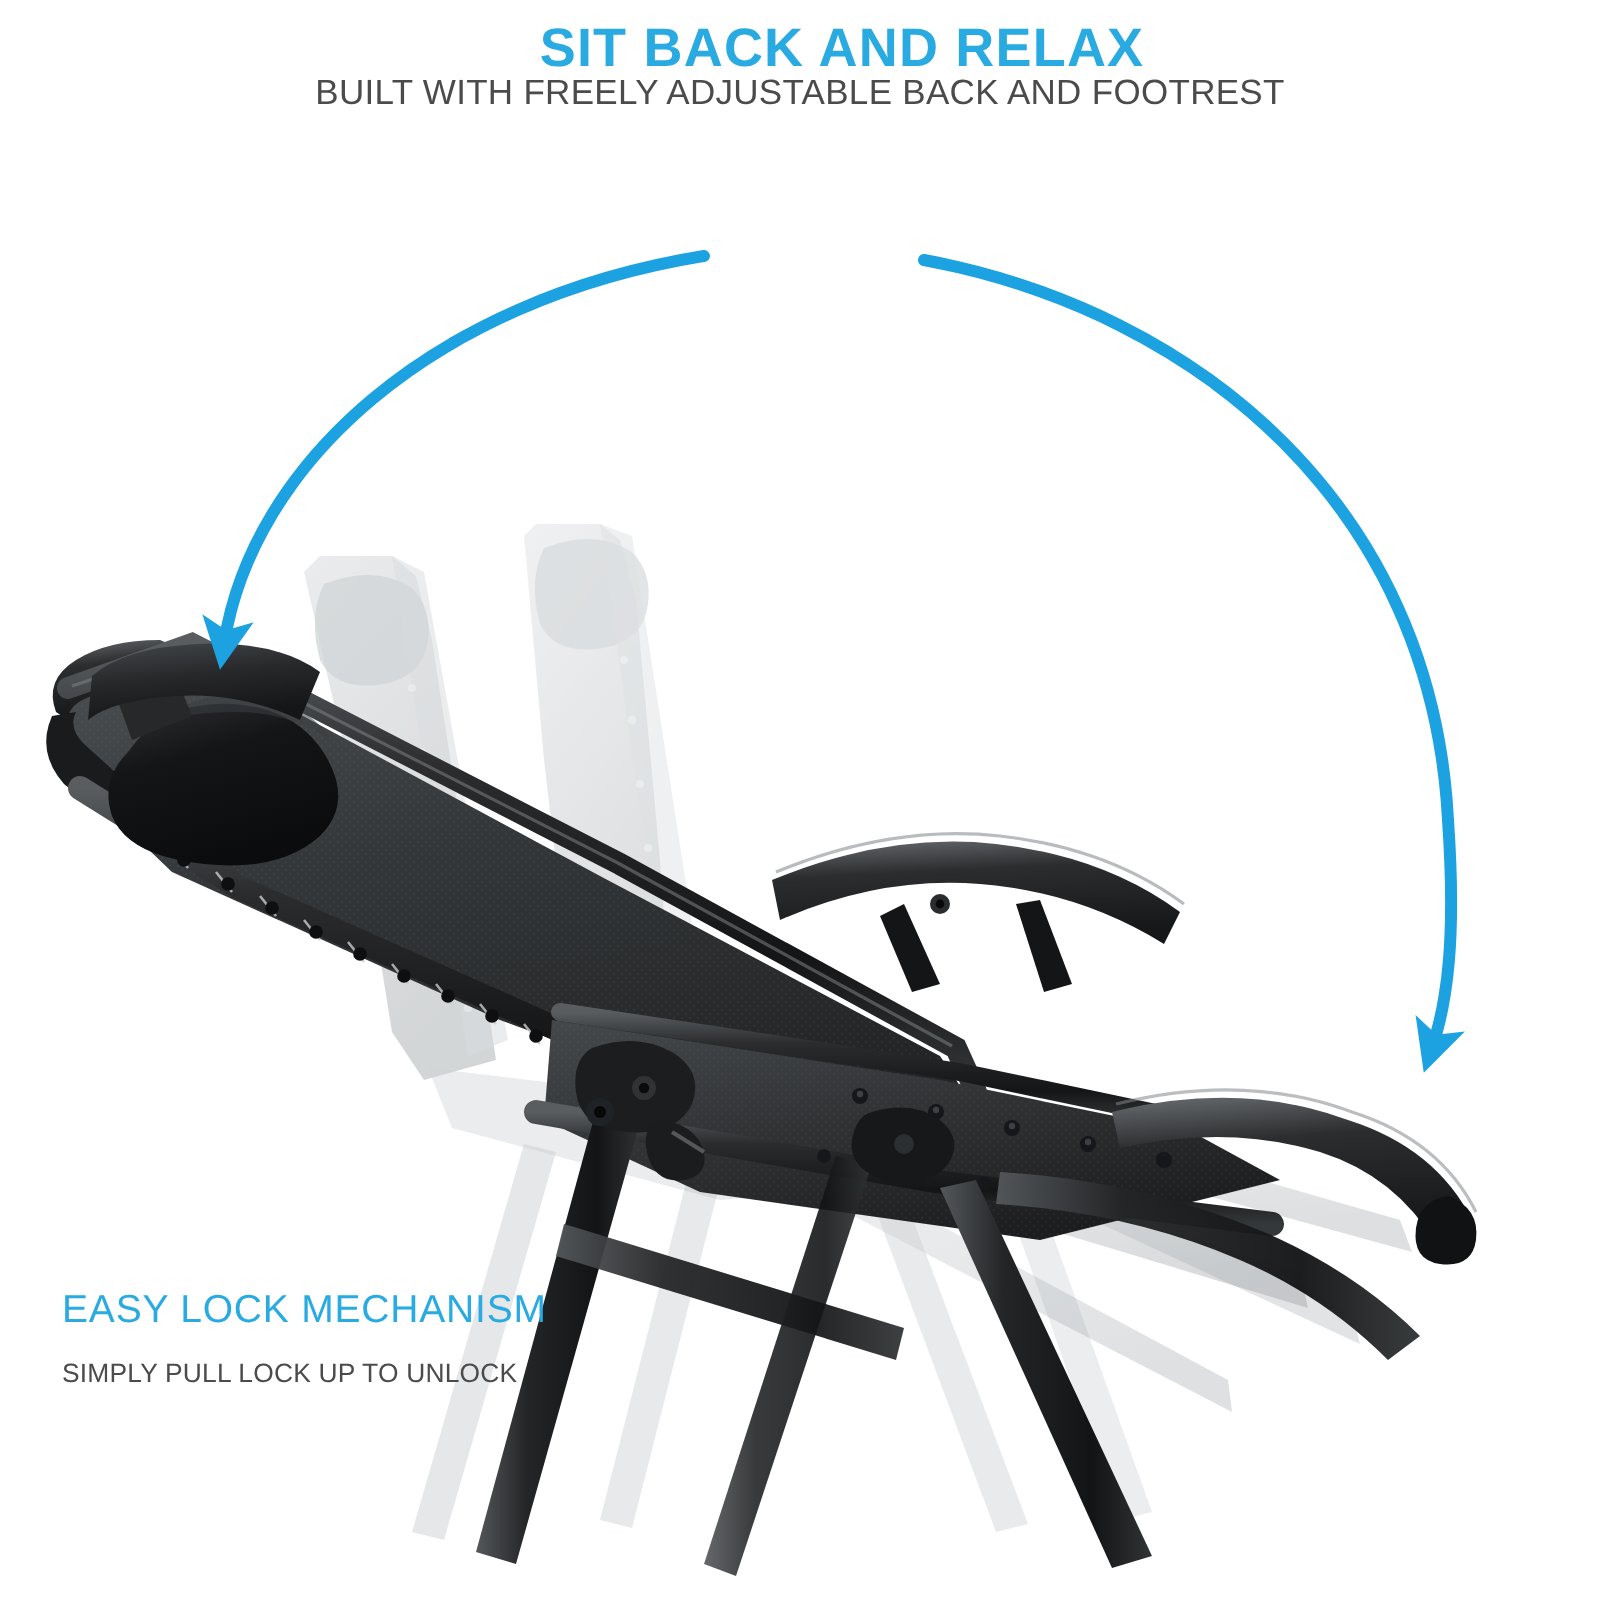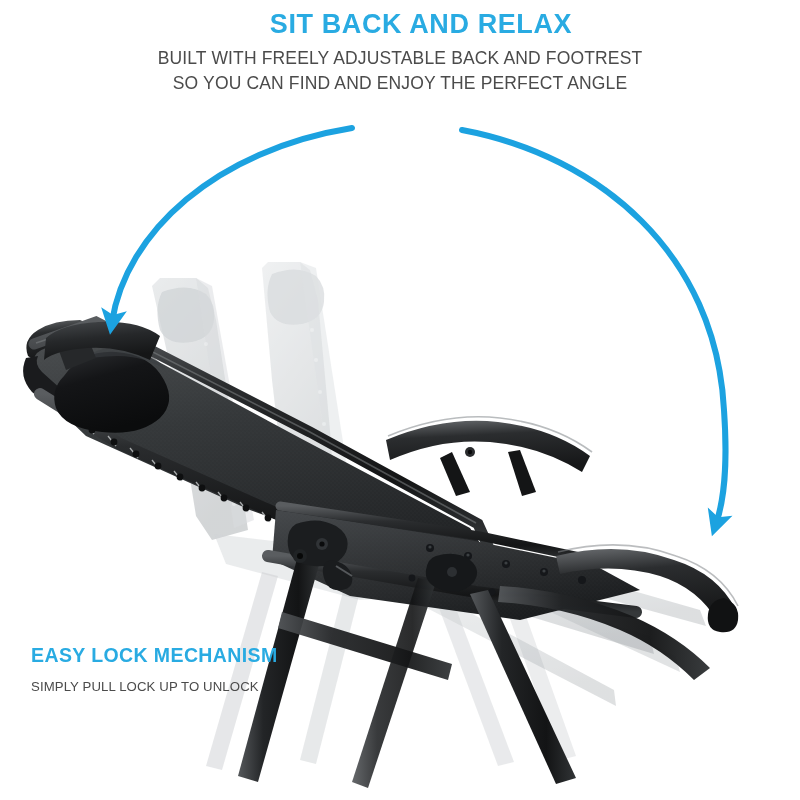--- a/index.html
+++ b/index.html
@@ -16,39 +16,39 @@
   .headline {
     position:absolute; left:0; top:10px; width:800px; text-align:center;
     font-size:27px; font-weight:bold; letter-spacing:0.6px; color:#29abe2;
     line-height:1.05; white-space:nowrap;padding-left:42px;
   }
   .subline {
     position:absolute; left:0; width:800px; text-align:center;
     font-size:17.5px; font-weight:400; letter-spacing:0.15px; color:#4b4b4b;
     white-space:nowrap;
   }
-  .subline.l1 { top:48px; }
+  .subline.l1 { top:36px; }
   .subline.l2 { top:73px; }
 
   
   .angle-wrap { position:absolute; left:355px; top:110px; width:110px; text-align:center; }
   .angle-num {
     font-size:20px; font-weight:bold; color:#3a3a3a; letter-spacing:0.5px;
     line-height:1; display:inline-block;
   }
   .angle-deg-sym { font-size:11px; vertical-align:super; margin-left:3px; font-weight:bold; }
   .angle-word {
     display:block; margin-top:3px; font-size:12.5px; font-weight:bold;
     color:#4a4a4a; letter-spacing:1.1px;
   }
 
   
   .callout { position:absolute; left:31px; top:645px; width:330px; }
   .callout-title {
-    font-size:19.5px; font-weight:bold; color:#29abe2; letter-spacing:0.4px;
+    font-size:19.5px; font-weight:normal; color:#29abe2; letter-spacing:0.4px;
     line-height:1.1; white-space:nowrap;
   }
   .callout-body {
     margin-top:6px; font-size:13.2px; color:#4b4b4b; line-height:1.45;
     letter-spacing:0.1px;
   }
   .callout-body span { display:block; white-space:nowrap;margin-top:11px; }
 
   
   #art { position:absolute; left:0; top:0; width:800px; height:800px; }
@@ -284,21 +284,20 @@
     <g>
 
       <path d="M112,322 C126,232 216,150 352,128" stroke="#1ca2e0" stroke-width="6" fill="none" stroke-linecap="round" marker-start="url(#arrowL)"></path>
 
       <path d="M462,130 C600,156 716,254 724,410 C728,468 724,500 716,524" stroke="#1ca2e0" stroke-width="6" fill="none" stroke-linecap="round" marker-end="url(#arrowL)"></path>
     </g>
   </svg>
 
   <div class="headline">SIT BACK AND RELAX</div>
   <div class="subline l1">BUILT WITH FREELY ADJUSTABLE BACK AND FOOTREST</div>
-  <div class="subline l2">SO YOU CAN FIND AND ENJOY THE PERFECT ANGLE</div>
 
 
   <div class="callout">
     <div class="callout-title">EASY LOCK MECHANISM</div>
     <div class="callout-body">
       <span>SIMPLY PULL LOCK UP TO UNLOCK</span>
     </div>
   </div>
 
 </div>

